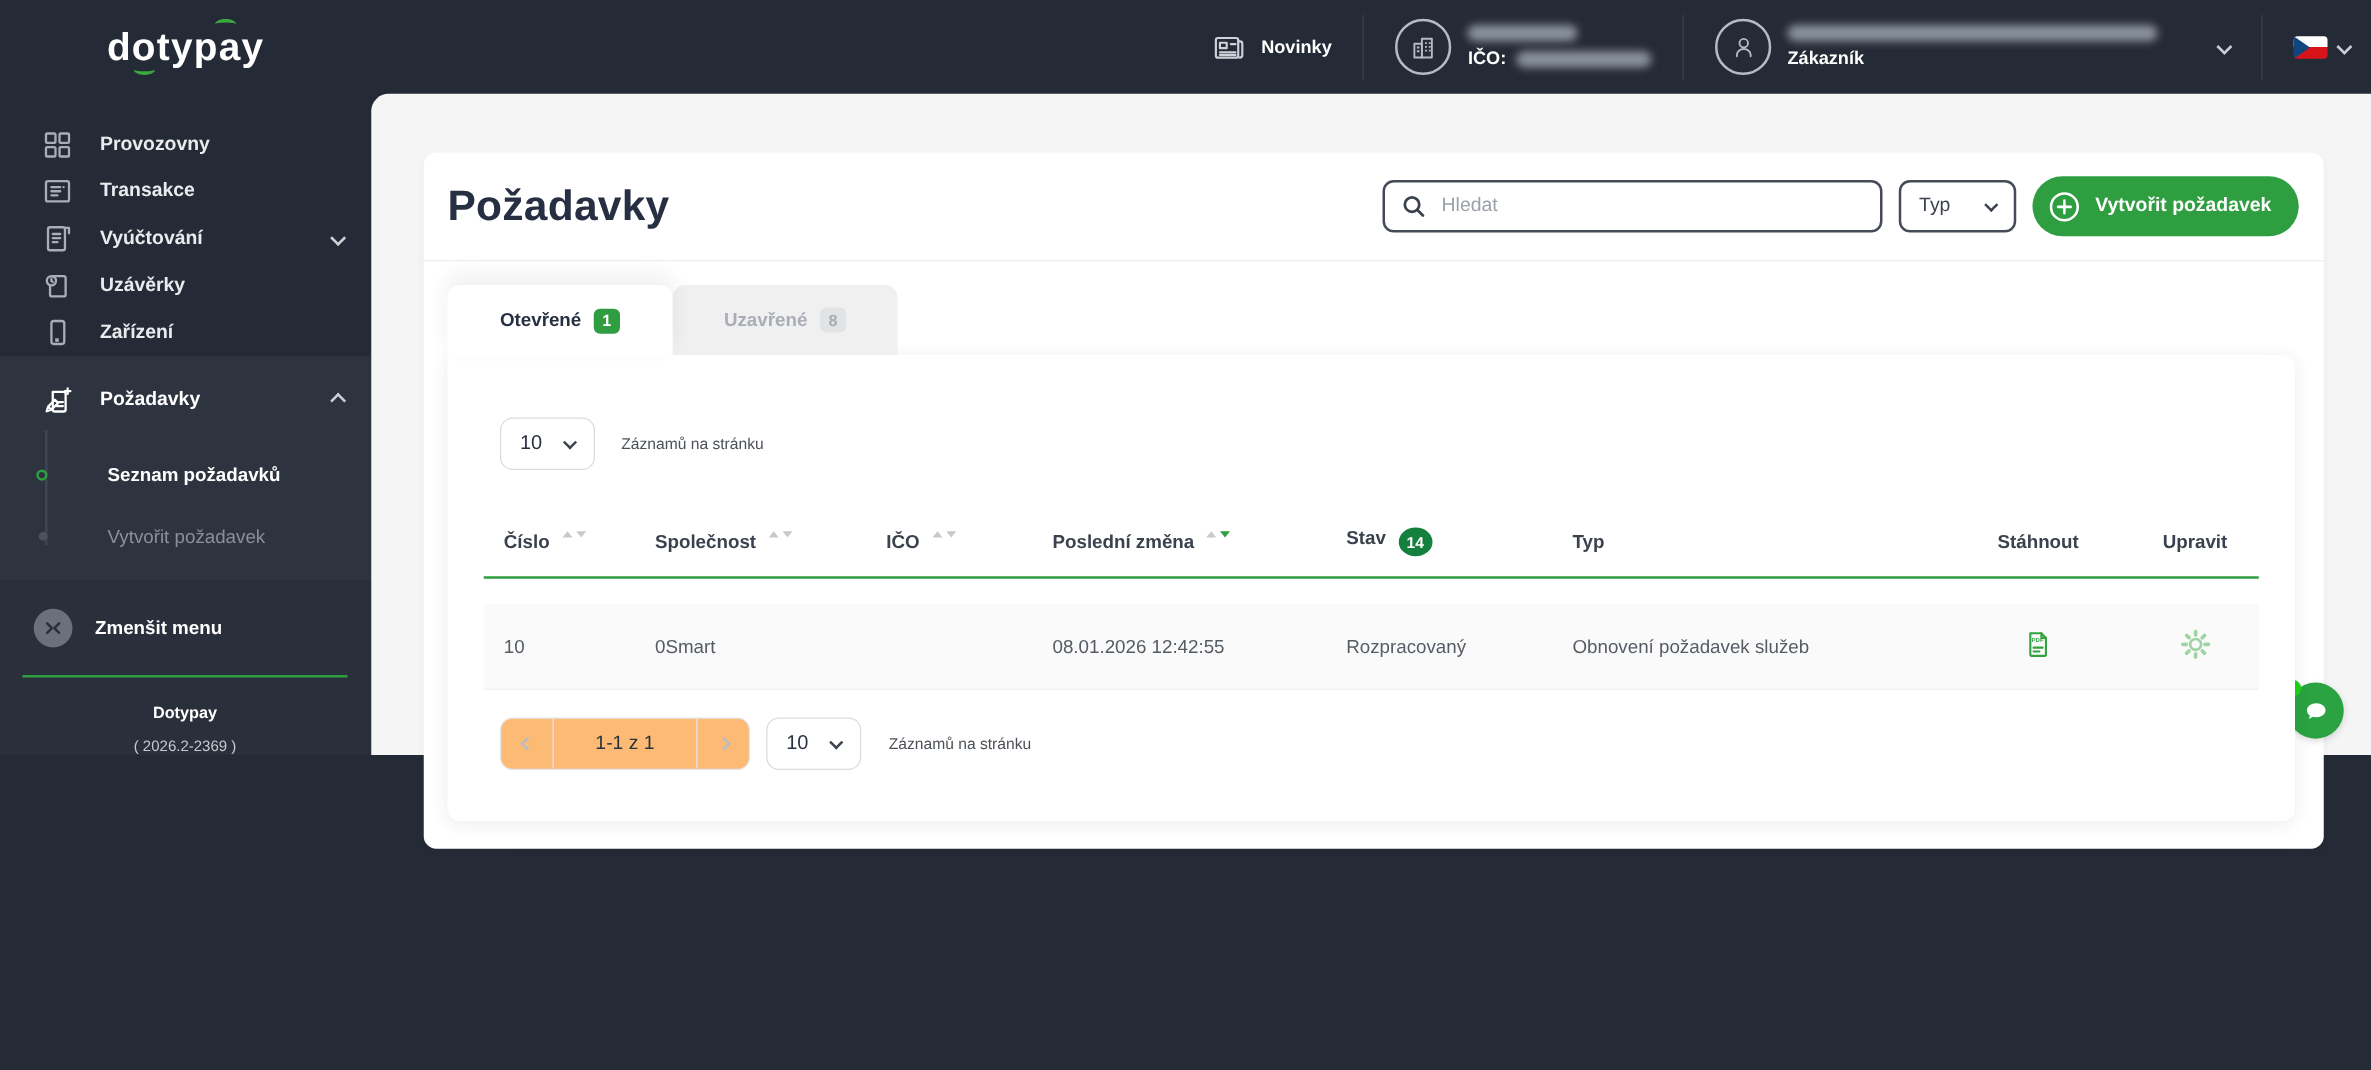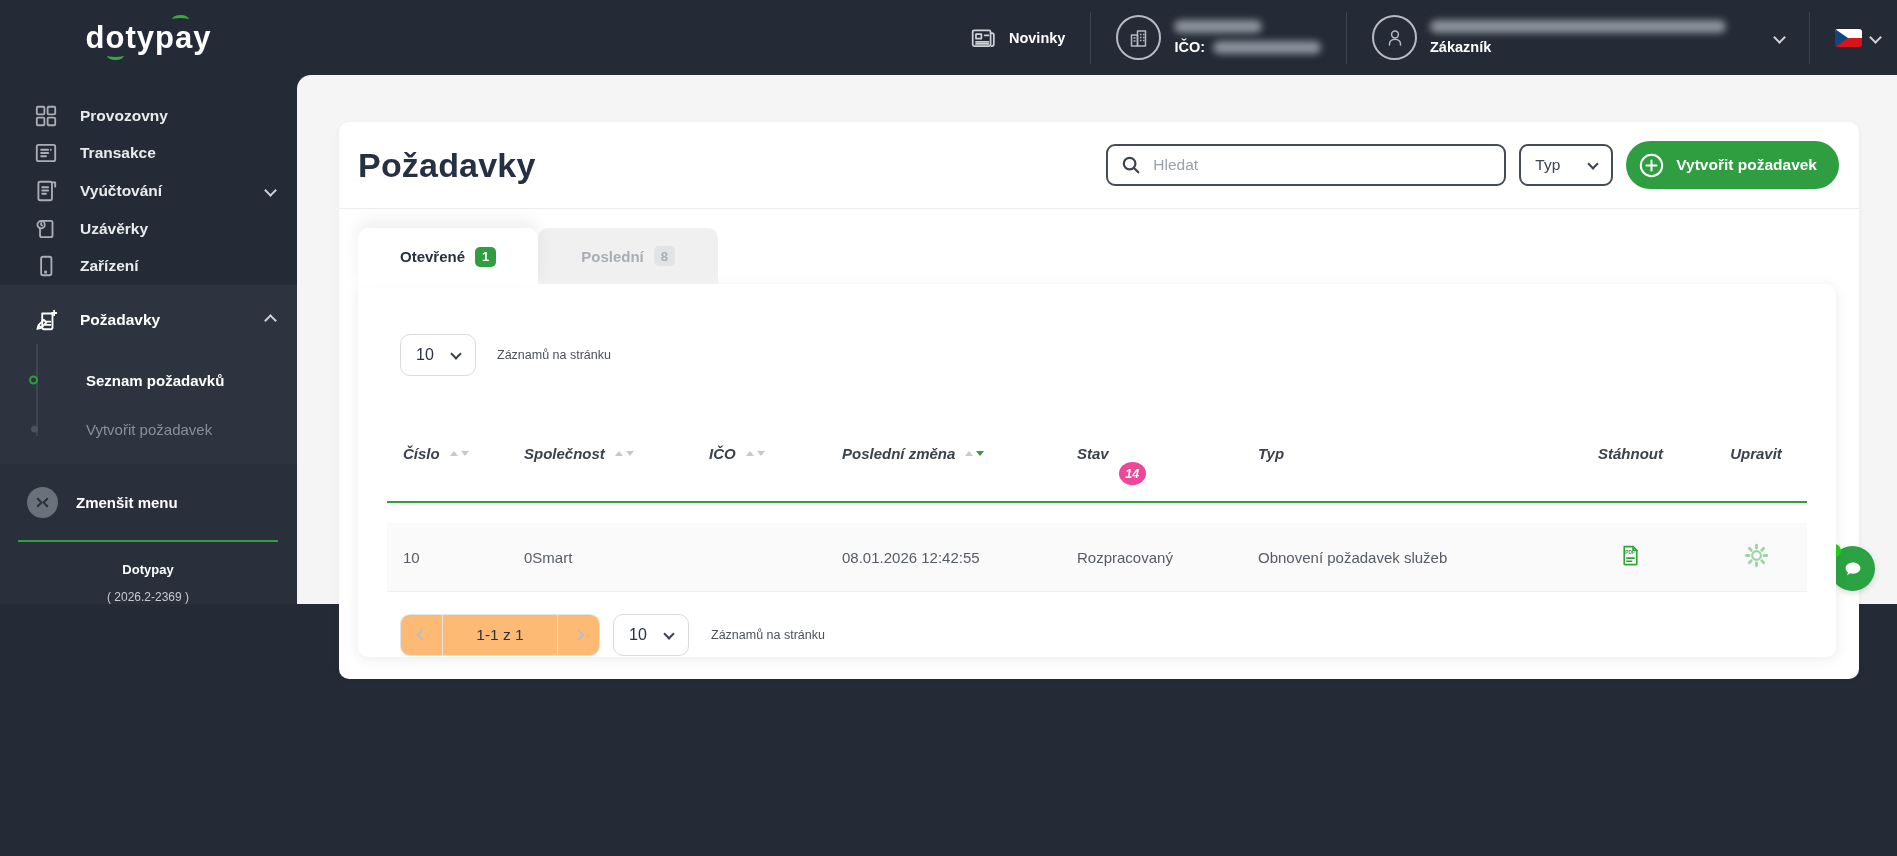--- a/index.html
+++ b/index.html
@@ -98,31 +98,31 @@
            box-shadow:0 2px 14px rgba(30,40,60,0.09); height:373px; padding:50px 29px 0;
            position:relative; z-index:1; }
   .perpage { display:flex; align-items:center; gap:21px; margin-left:13px; }
   .pp-select { width:76px; height:42px; border:1.5px solid #d9dbde; border-radius:10px; cursor:pointer;
                display:flex; align-items:center; justify-content:space-between; padding:0 15px;
                font-size:16px; color:#2a3242; background:#fff; }
   .pp-label { font-size:12.5px; color:#4c5158; }
 
   .tgrid { display:grid; grid-template-columns:137px 185px 133px 235px 181px 300px 145px 106px; align-items:center; }
   .table-header { margin-top:46px; padding-bottom:16px; border-bottom:2px solid #2f9e41; }
-  .th { font-size:15px; font-weight:700; color:#3b424d; display:flex; align-items:center; gap:10px;font-style:italic; }
+  .th { font-size:15px; font-weight:700; color:#3b424d; display:flex; align-items:flex-start; gap:10px; }
   .th.first { padding-left:16px; }
   .th.center { justify-content:center; }
   .sort { display:flex; gap:3px; align-items:center; }
   .tri-up { width:0; height:0; border-left:4px solid transparent; border-right:4px solid transparent;
             border-bottom:5px solid #c6c9cd; }
   .tri-down { width:0; height:0; border-left:4px solid transparent; border-right:4px solid transparent;
               border-top:5px solid #c6c9cd; }
   .tri-down.green { border-top-color:#2f9e41; }
-  .stav-badge { min-width:27px; height:23px; border-radius:50%; background:#ec4899; color:#fff;
-                font-size:12.5px; font-weight:700; display:flex; align-items:center; justify-content:center;margin-top:40px; }
+  .stav-badge { min-width:27px; height:23px; border-radius:50%; background:#15803d; color:#fff;
+                font-size:12.5px; font-weight:700; display:flex; align-items:center; justify-content:center; }
   .trow { height:69px; background:#fafafa; border-bottom:1px solid #f0f0f1; margin-top:20px;
           font-size:15px; color:#565c64; }
   .cell.first { padding-left:16px; }
   .cell.center { display:flex; justify-content:center; }
   .cell-blur { width:84px; height:14px; border-radius:7px; background:#9aa0a8; filter:blur(3.5px); }
   .icon-btn { background:none; border:none; cursor:pointer; padding:4px; }
 
   .pagination { display:flex; align-items:center; margin-left:13px; margin-top:22px; }
   .pager { display:flex; border:1.5px solid #e2e3e6; border-radius:10px; overflow:hidden; height:42px; background:#fdba74; }
   .pg-btn { width:41px; display:flex; align-items:center; justify-content:center; background:none;
@@ -341,21 +341,21 @@
             </button>
           </div>
         </div>
 
         <div class="tabs">
           <div class="tab active">
             <span>Otevřené</span>
             <span class="tab-badge">1</span>
           </div>
           <div class="tab inactive">
-            <span>Poslední</span>
+            <span>Uzavřené</span>
             <span class="tab-badge">8</span>
           </div>
         </div>
 
         <div class="panel">
 
           <div class="perpage">
             <div class="pp-select">
               <span>10</span>
               <span class="chev dark" style="width:8px;height:8px;margin-top:-3px;"></span>

